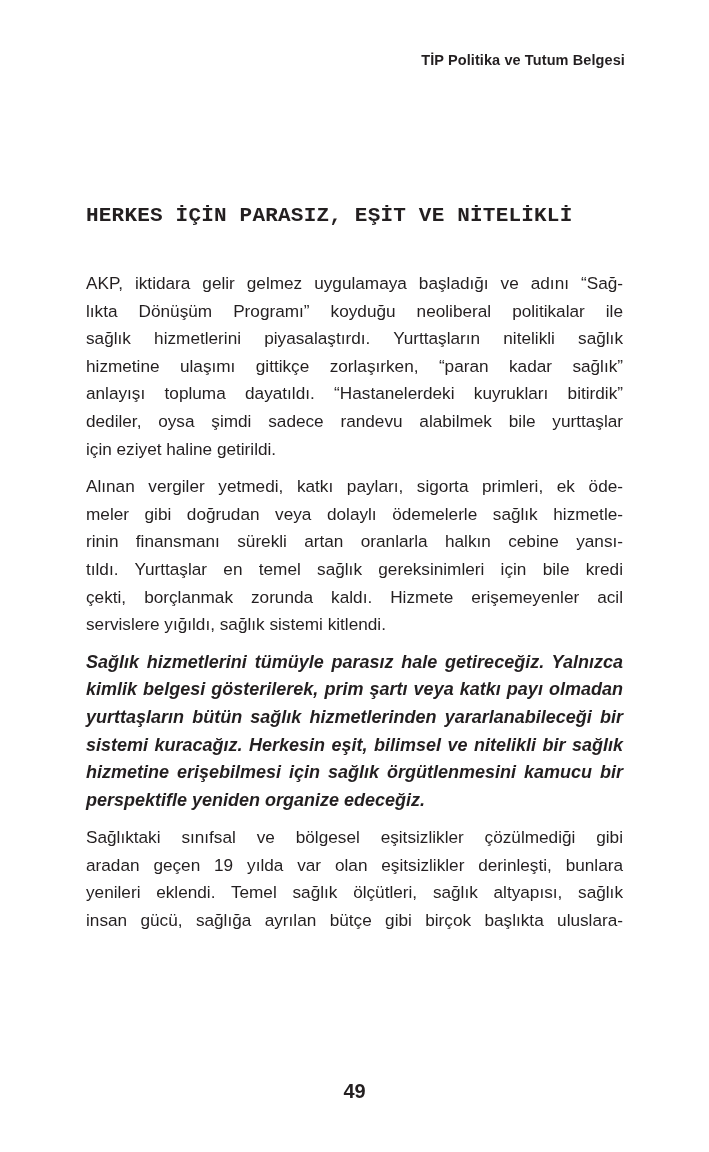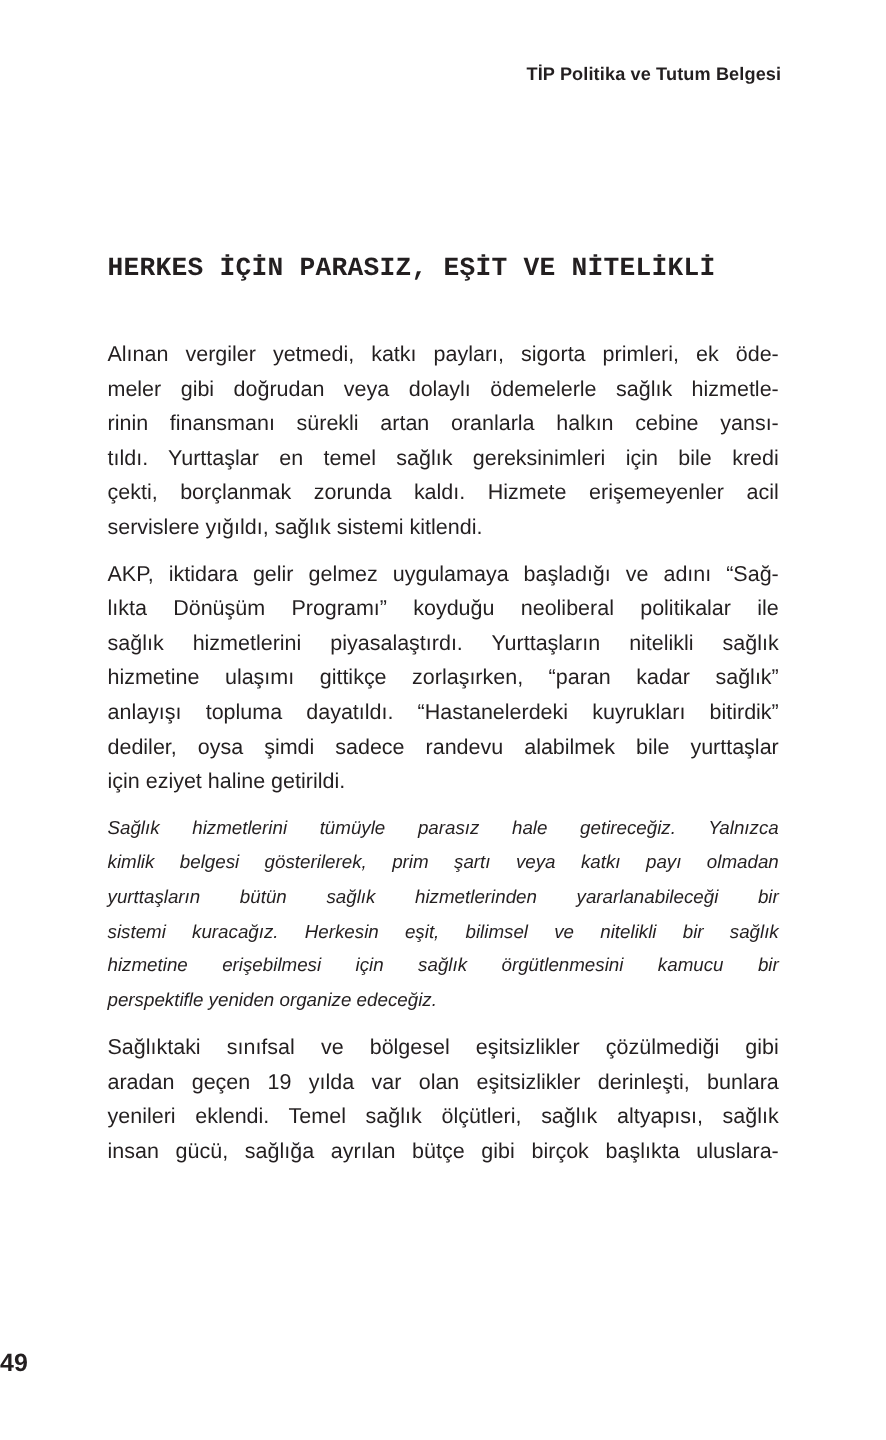--- a/index.html
+++ b/index.html
@@ -56,61 +56,61 @@
       text-align-last: justify;
       white-space: nowrap;
       overflow: visible;
       height: 27.6px;
     }
     .line.last {
       text-align-last: left;
     }
     .para.italic {
       font-style: italic;
-      font-weight: normal;
-      font-size: 15px;
+      font-weight: bold;
+      font-size: 18px;
     }
     .page-number {
       position: absolute;
       top: 1080px;
       left: 0;
       width: 709px;
-      text-align: left;
+      text-align: center;
       font-size: 20px;
       font-weight: bold;
       color: #231f20;
     }
   </style>
 </head>
 <body>
 
 <div class="running-header">TİP Politika ve Tutum Belgesi</div>
 
 <h2 class="section-title">
   <span class="title-line">HERKES İÇİN PARASIZ, EŞİT VE NİTELİKLİ</span>
 </h2>
 
 <div class="body">
   <p class="para">
-    <span class="line">Alınan vergiler yetmedi, katkı payları, sigorta primleri, ek öde-</span>
-    <span class="line">meler gibi doğrudan veya dolaylı ödemelerle sağlık hizmetle-</span>
-    <span class="line">rinin finansmanı sürekli artan oranlarla halkın cebine yansı-</span>
-    <span class="line">tıldı. Yurttaşlar en temel sağlık gereksinimleri için bile kredi</span>
-    <span class="line">çekti, borçlanmak zorunda kaldı. Hizmete erişemeyenler acil</span>
-    <span class="line last">servislere yığıldı, sağlık sistemi kitlendi.</span>
-  </p>
-
-  <p class="para">
     <span class="line">AKP, iktidara gelir gelmez uygulamaya başladığı ve adını “Sağ-</span>
     <span class="line">lıkta Dönüşüm Programı” koyduğu neoliberal politikalar ile</span>
     <span class="line">sağlık hizmetlerini piyasalaştırdı. Yurttaşların nitelikli sağlık</span>
     <span class="line">hizmetine ulaşımı gittikçe zorlaşırken, “paran kadar sağlık”</span>
     <span class="line">anlayışı topluma dayatıldı. “Hastanelerdeki kuyrukları bitirdik”</span>
     <span class="line">dediler, oysa şimdi sadece randevu alabilmek bile yurttaşlar</span>
     <span class="line last">için eziyet haline getirildi.</span>
+  </p>
+
+  <p class="para">
+    <span class="line">Alınan vergiler yetmedi, katkı payları, sigorta primleri, ek öde-</span>
+    <span class="line">meler gibi doğrudan veya dolaylı ödemelerle sağlık hizmetle-</span>
+    <span class="line">rinin finansmanı sürekli artan oranlarla halkın cebine yansı-</span>
+    <span class="line">tıldı. Yurttaşlar en temel sağlık gereksinimleri için bile kredi</span>
+    <span class="line">çekti, borçlanmak zorunda kaldı. Hizmete erişemeyenler acil</span>
+    <span class="line last">servislere yığıldı, sağlık sistemi kitlendi.</span>
   </p>
 
   <p class="para italic">
     <span class="line">Sağlık hizmetlerini tümüyle parasız hale getireceğiz. Yalnızca</span>
     <span class="line">kimlik belgesi gösterilerek, prim şartı veya katkı payı olmadan</span>
     <span class="line">yurttaşların bütün sağlık hizmetlerinden yararlanabileceği bir</span>
     <span class="line">sistemi kuracağız. Herkesin eşit, bilimsel ve nitelikli bir sağlık</span>
     <span class="line">hizmetine erişebilmesi için sağlık örgütlenmesini kamucu bir</span>
     <span class="line last">perspektifle yeniden organize edeceğiz.</span>
   </p>

